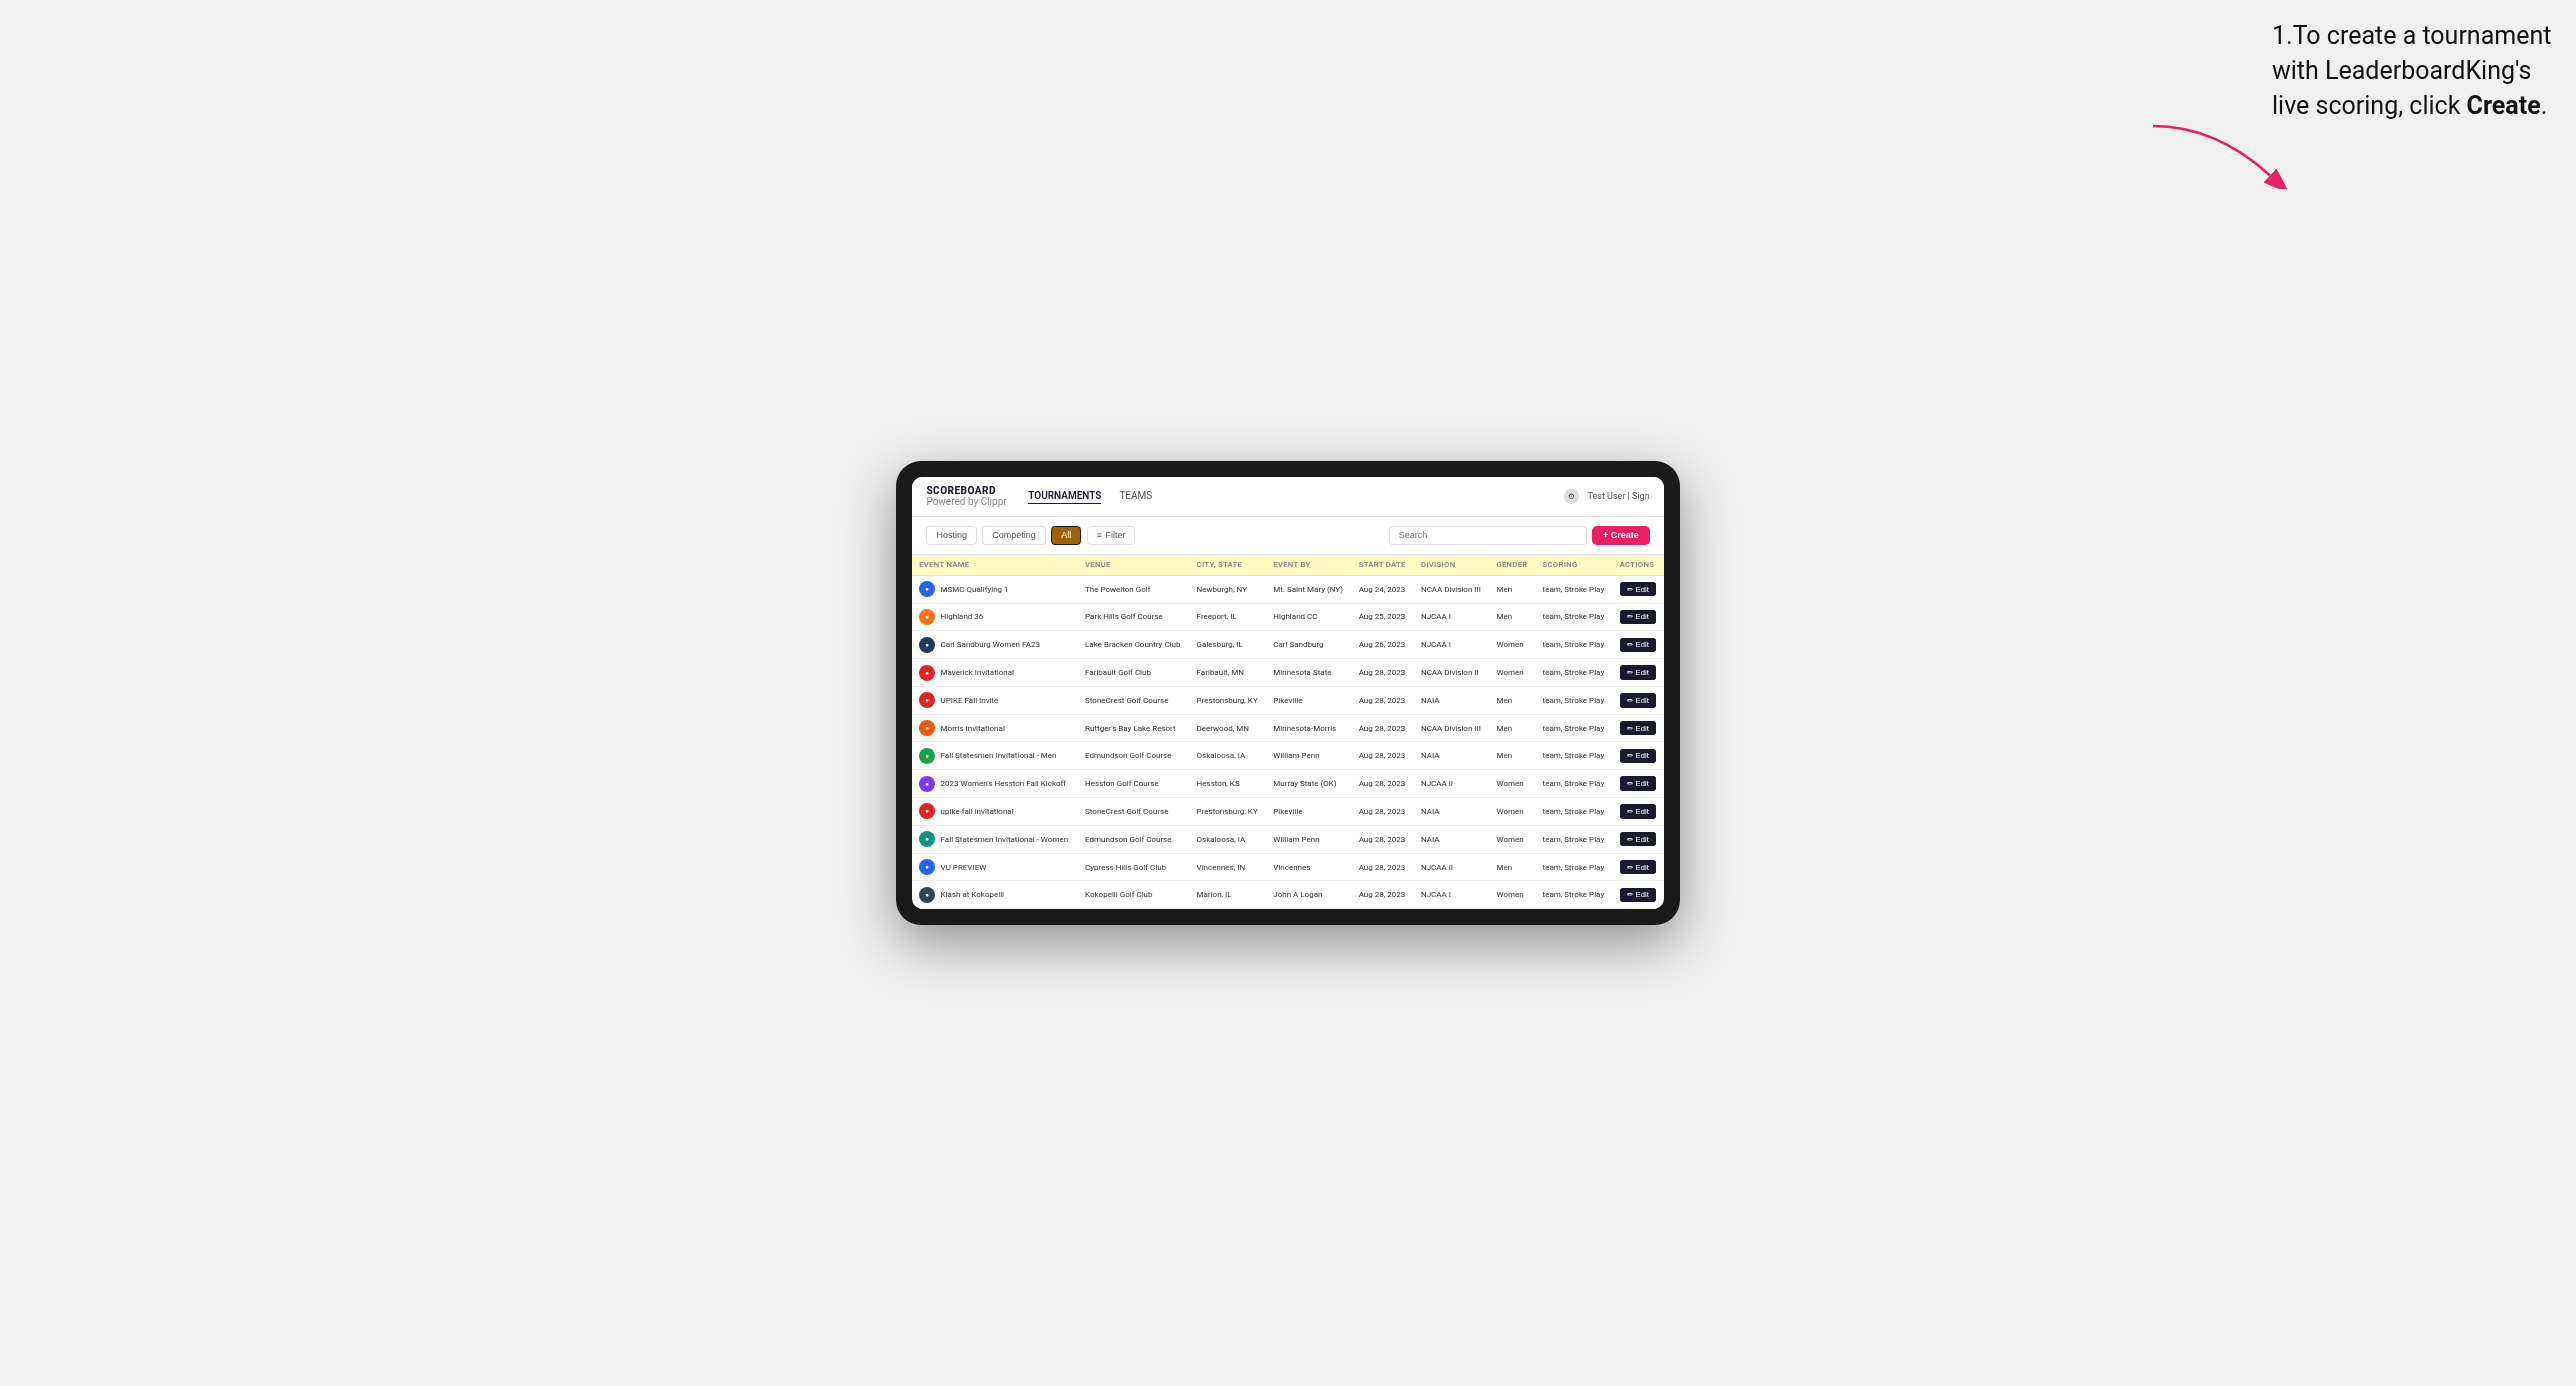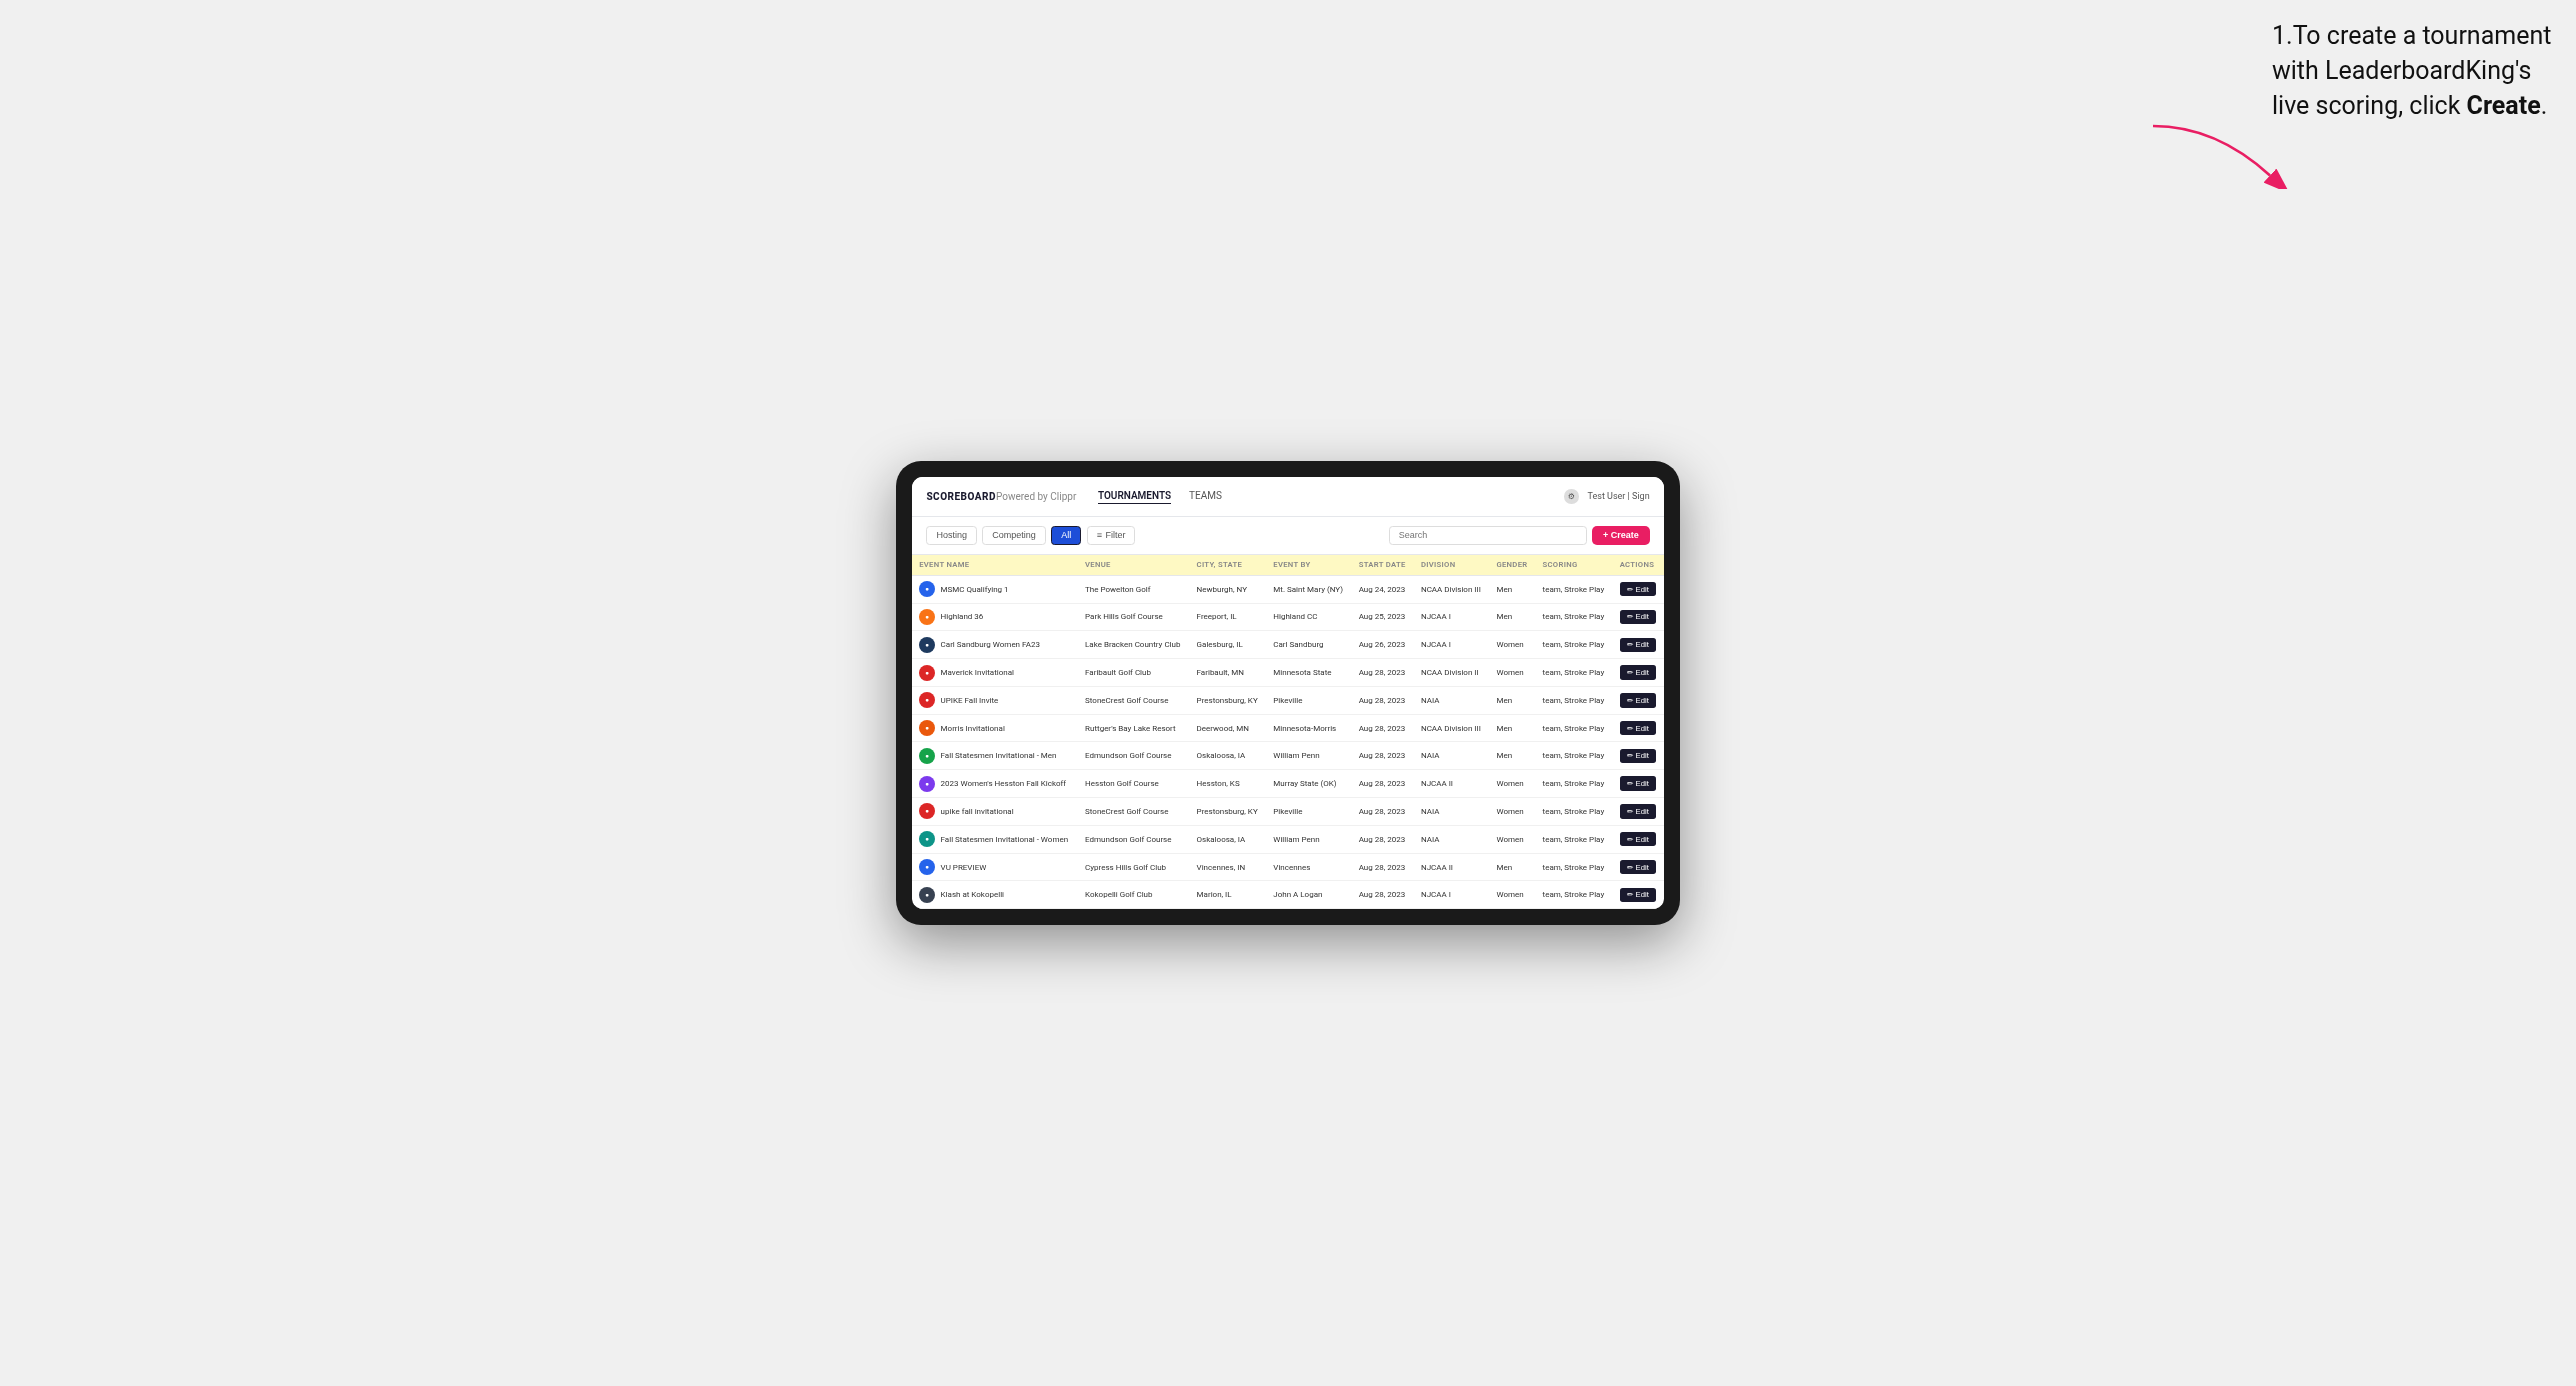--- a/index.html
+++ b/index.html
@@ -45,21 +45,21 @@
     .nav-bar {
       display: flex;
       align-items: center;
       padding: 7.2px 14.4px;
       border-bottom: 0.9px solid #e5e7eb;
       background: #fff;
       height: 40px;
     }
     .logo-area {
       display: flex;
-      flex-direction: row;
+      flex-direction: column;
       margin-right: 21.6px;
     }
     .logo-text {
       font-size: 10px;
       font-weight: 800;
       letter-spacing: 0.5px;
       color: #1a1a2e;
     }
     .logo-sub {
       font-size: 10px;
@@ -111,21 +111,21 @@
     .filter-btn {
       font-size: 9px;
       padding: 3.6px 9px;
       border: 0.9px solid #ddd;
       border-radius: 3.6px;
       cursor: pointer;
       background: #fff;
       color: #555;
     }
     .filter-btn.active {
-      background: #1d4ed8;
+      background: #a16207;
       color: #fff;
       border-color: #1a1a2e;
     }
     .filter-icon-btn {
       font-size: 9px;
       padding: 3.6px 9px;
       border: 0.9px solid #ddd;
       border-radius: 3.6px;
       cursor: pointer;
       background: #fff;

